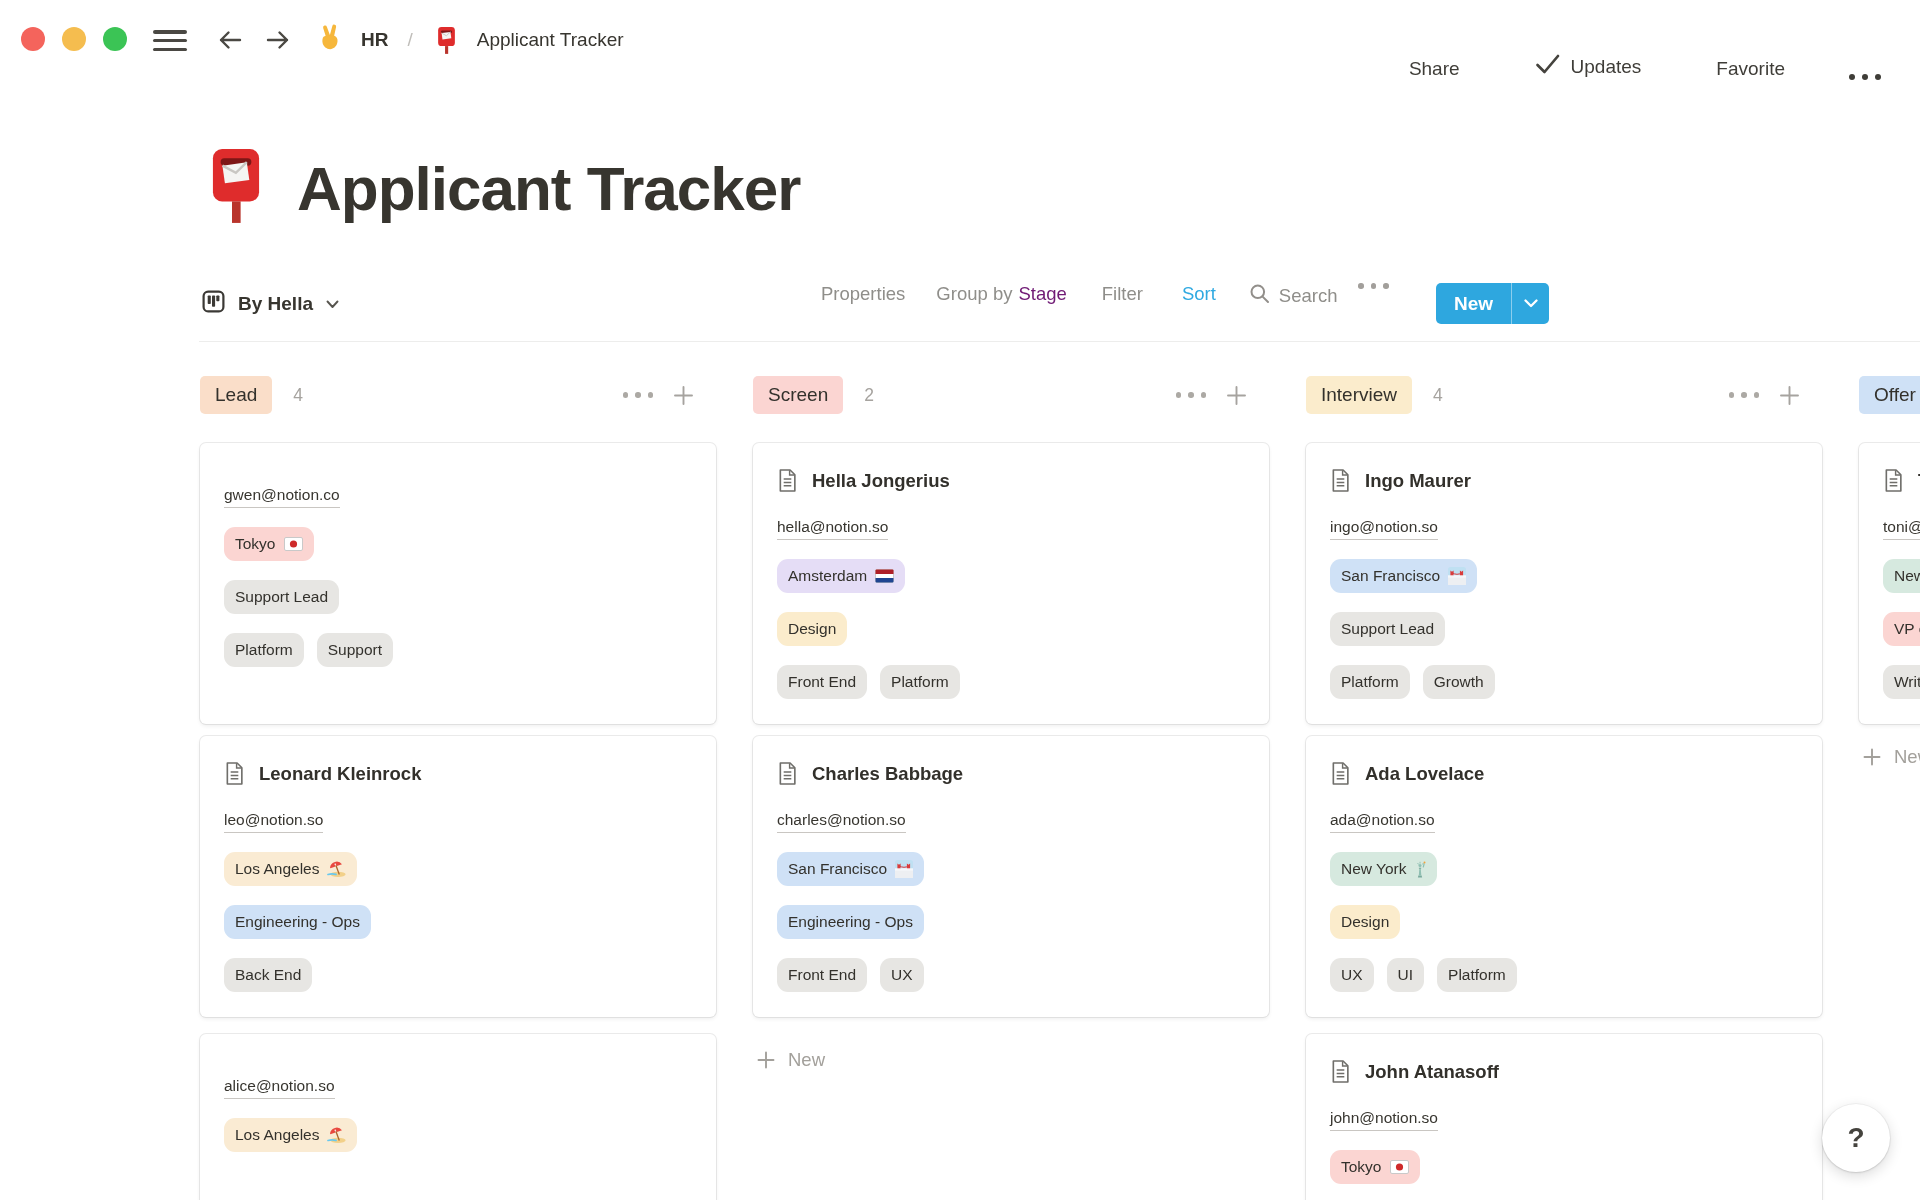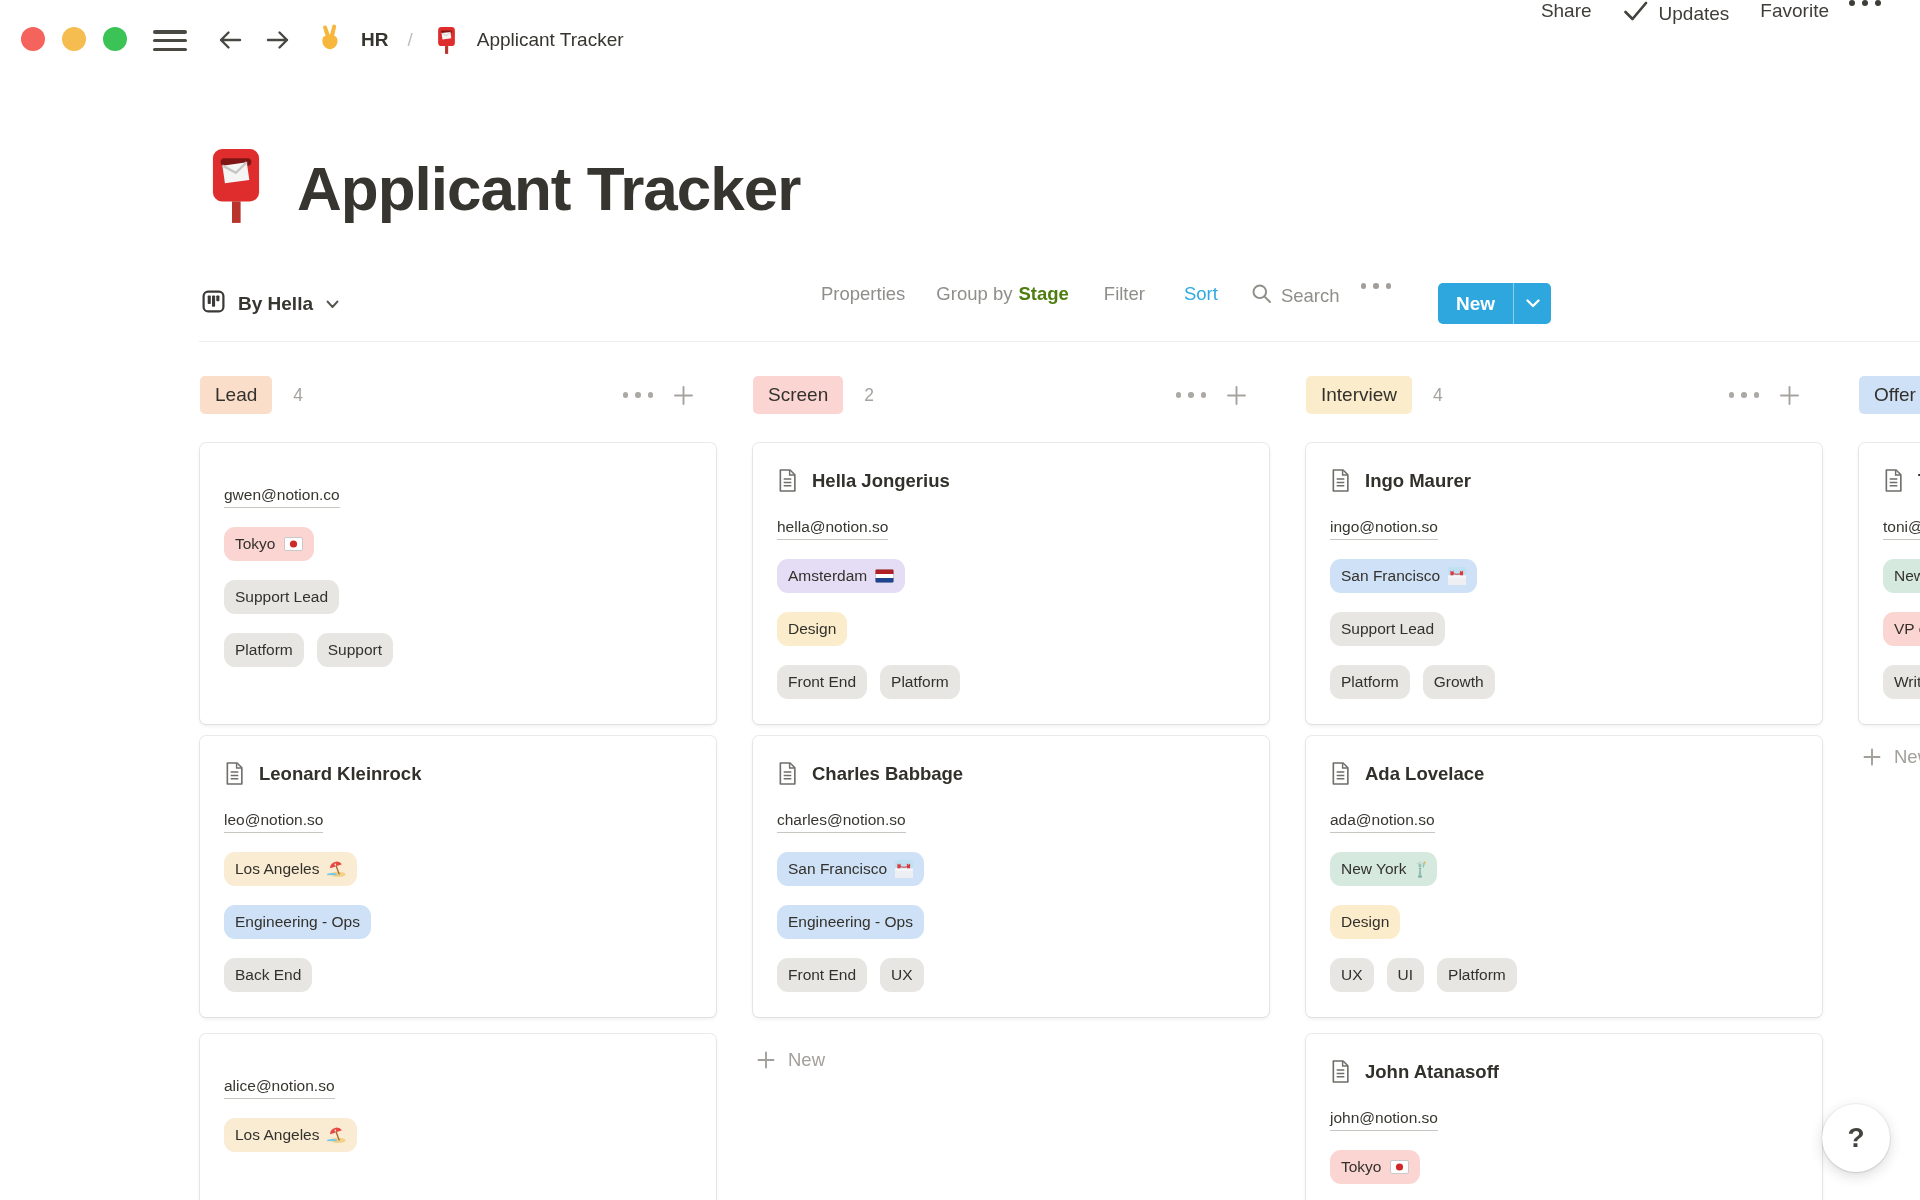--- a/index.html
+++ b/index.html
@@ -12,38 +12,38 @@
   .tl { width:24px; height:24px; border-radius:50%; }
   .hamburger { position:absolute; left:153px; top:30px; width:34px; height:22px; cursor:pointer; }
   .hamburger i { display:block; height:3.6px; background:#4A4843; border-radius:2px; }
   .hamburger i + i { margin-top:5.2px; }
   .nav-arrow { position:absolute; top:25px; width:30px; height:30px; cursor:pointer; }
   .crumb { position:absolute; left:314px; top:0; height:80px; display:flex; align-items:center; font-size:19px; color:#37352F; }
   .crumb .ws-name { margin-left:16px; cursor:pointer;font-weight:bold; }
   .crumb .slash { margin-left:19px; color:#C0BEBA; }
   .crumb .pg-emoji { margin-left:20px; display:flex; }
   .crumb .pg-name { margin-left:17px; cursor:pointer; }
-  .top-actions { position:absolute; right:39px; top:0; height:80px; display:flex; align-items:flex-start; font-size:19px; color:#3F3D38; }
+  .top-actions { position:absolute; right:39px; top:0; height:80px; display:flex; align-items:flex-end; font-size:19px; color:#3F3D38;gap:44px; }
   .ta { margin-left:31px; cursor:pointer; display:flex; align-items:center; gap:10px; }
   .ta:first-child { margin-left:0; }
   .dots { display:flex; align-items:center; gap:7px; }
   .dots i { width:6px; height:6px; border-radius:50%; background:#3F3D38; }
   .top-actions .dots { margin-left:20px; cursor:pointer; }
 
   
   .page-head { position:absolute; left:199px; top:146px; display:flex; align-items:center; gap:24px; }
   .page-head h1 { font-size:62px; font-weight:700; letter-spacing:-1px; color:#37352F; }
 
   
   .view-switch { position:absolute; left:202px; top:283px; height:41px; display:flex; align-items:center; gap:13px; cursor:pointer; }
   .vs-label { font-size:19px; font-weight:600; color:#37352F; }
   .tb { position:absolute; left:821px; top:283px; height:41px; display:flex; align-items:flex-start; font-size:18.5px; color:#8F8E8A; }
   .tb-item { cursor:pointer; }
   .tb-group { margin-left:31px; }
-  .tb-group b { color:#4d7c0f; font-weight:700; margin-left:6px;margin-top:44px; }
+  .tb-group b { color:#701a75; font-weight:400; margin-left:6px;margin-top:44px; }
   .tb-filter { margin-left:35px; }
   .tb-sort { margin-left:39px; }
   .tb-search { margin-left:33px; display:flex; align-items:center; gap:9px; }
   .tb-dots { margin-left:21px; cursor:pointer; }
   .tb-dots i { width:5.5px; height:5.5px; background:#A29F9B; }
   .new-btn { margin-left:47px; display:flex; height:41px; border-radius:5px; overflow:hidden; color:#fff; cursor:pointer; }
   .new-main { padding:0 18px; display:flex; align-items:center; font-size:19px; font-weight:600; }
   .new-sep { width:1px; background:rgba(255,255,255,0.45); }
   .new-chev { width:37px; display:flex; align-items:center; justify-content:center; }
   .toolbar-divider { position:absolute; left:199px; right:0; top:341px; height:1px; background:rgba(55,53,47,0.09); }

